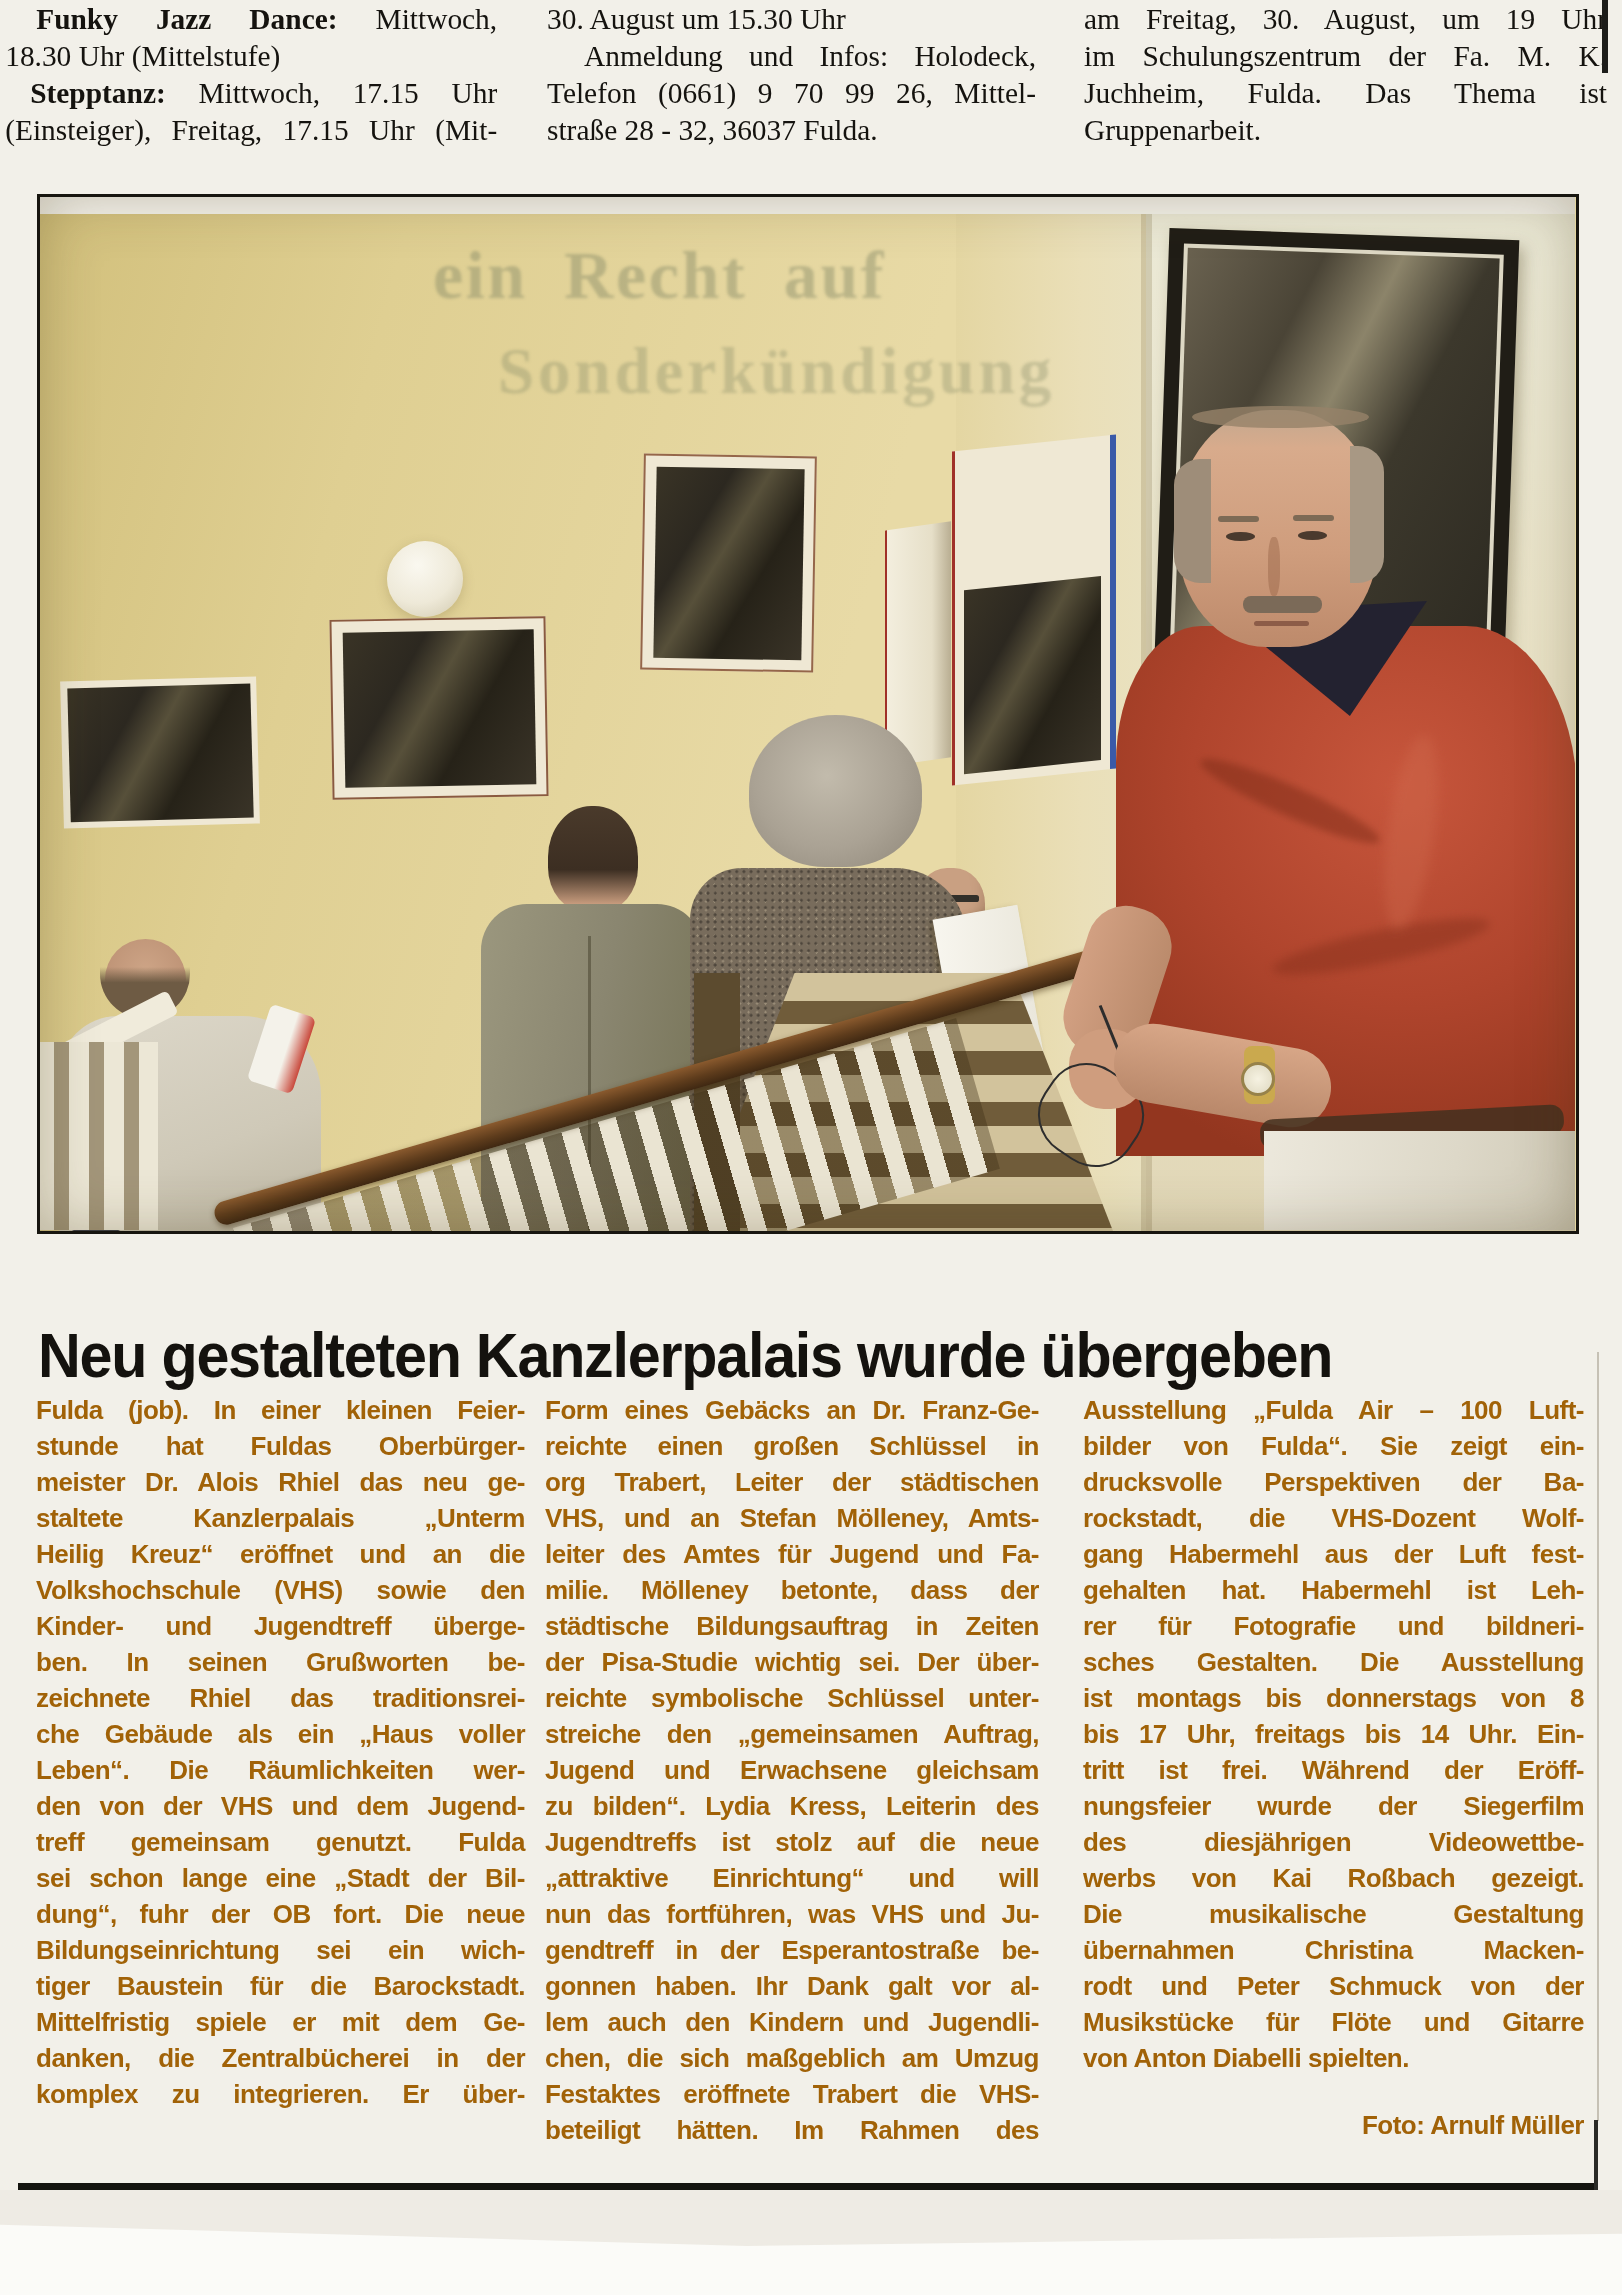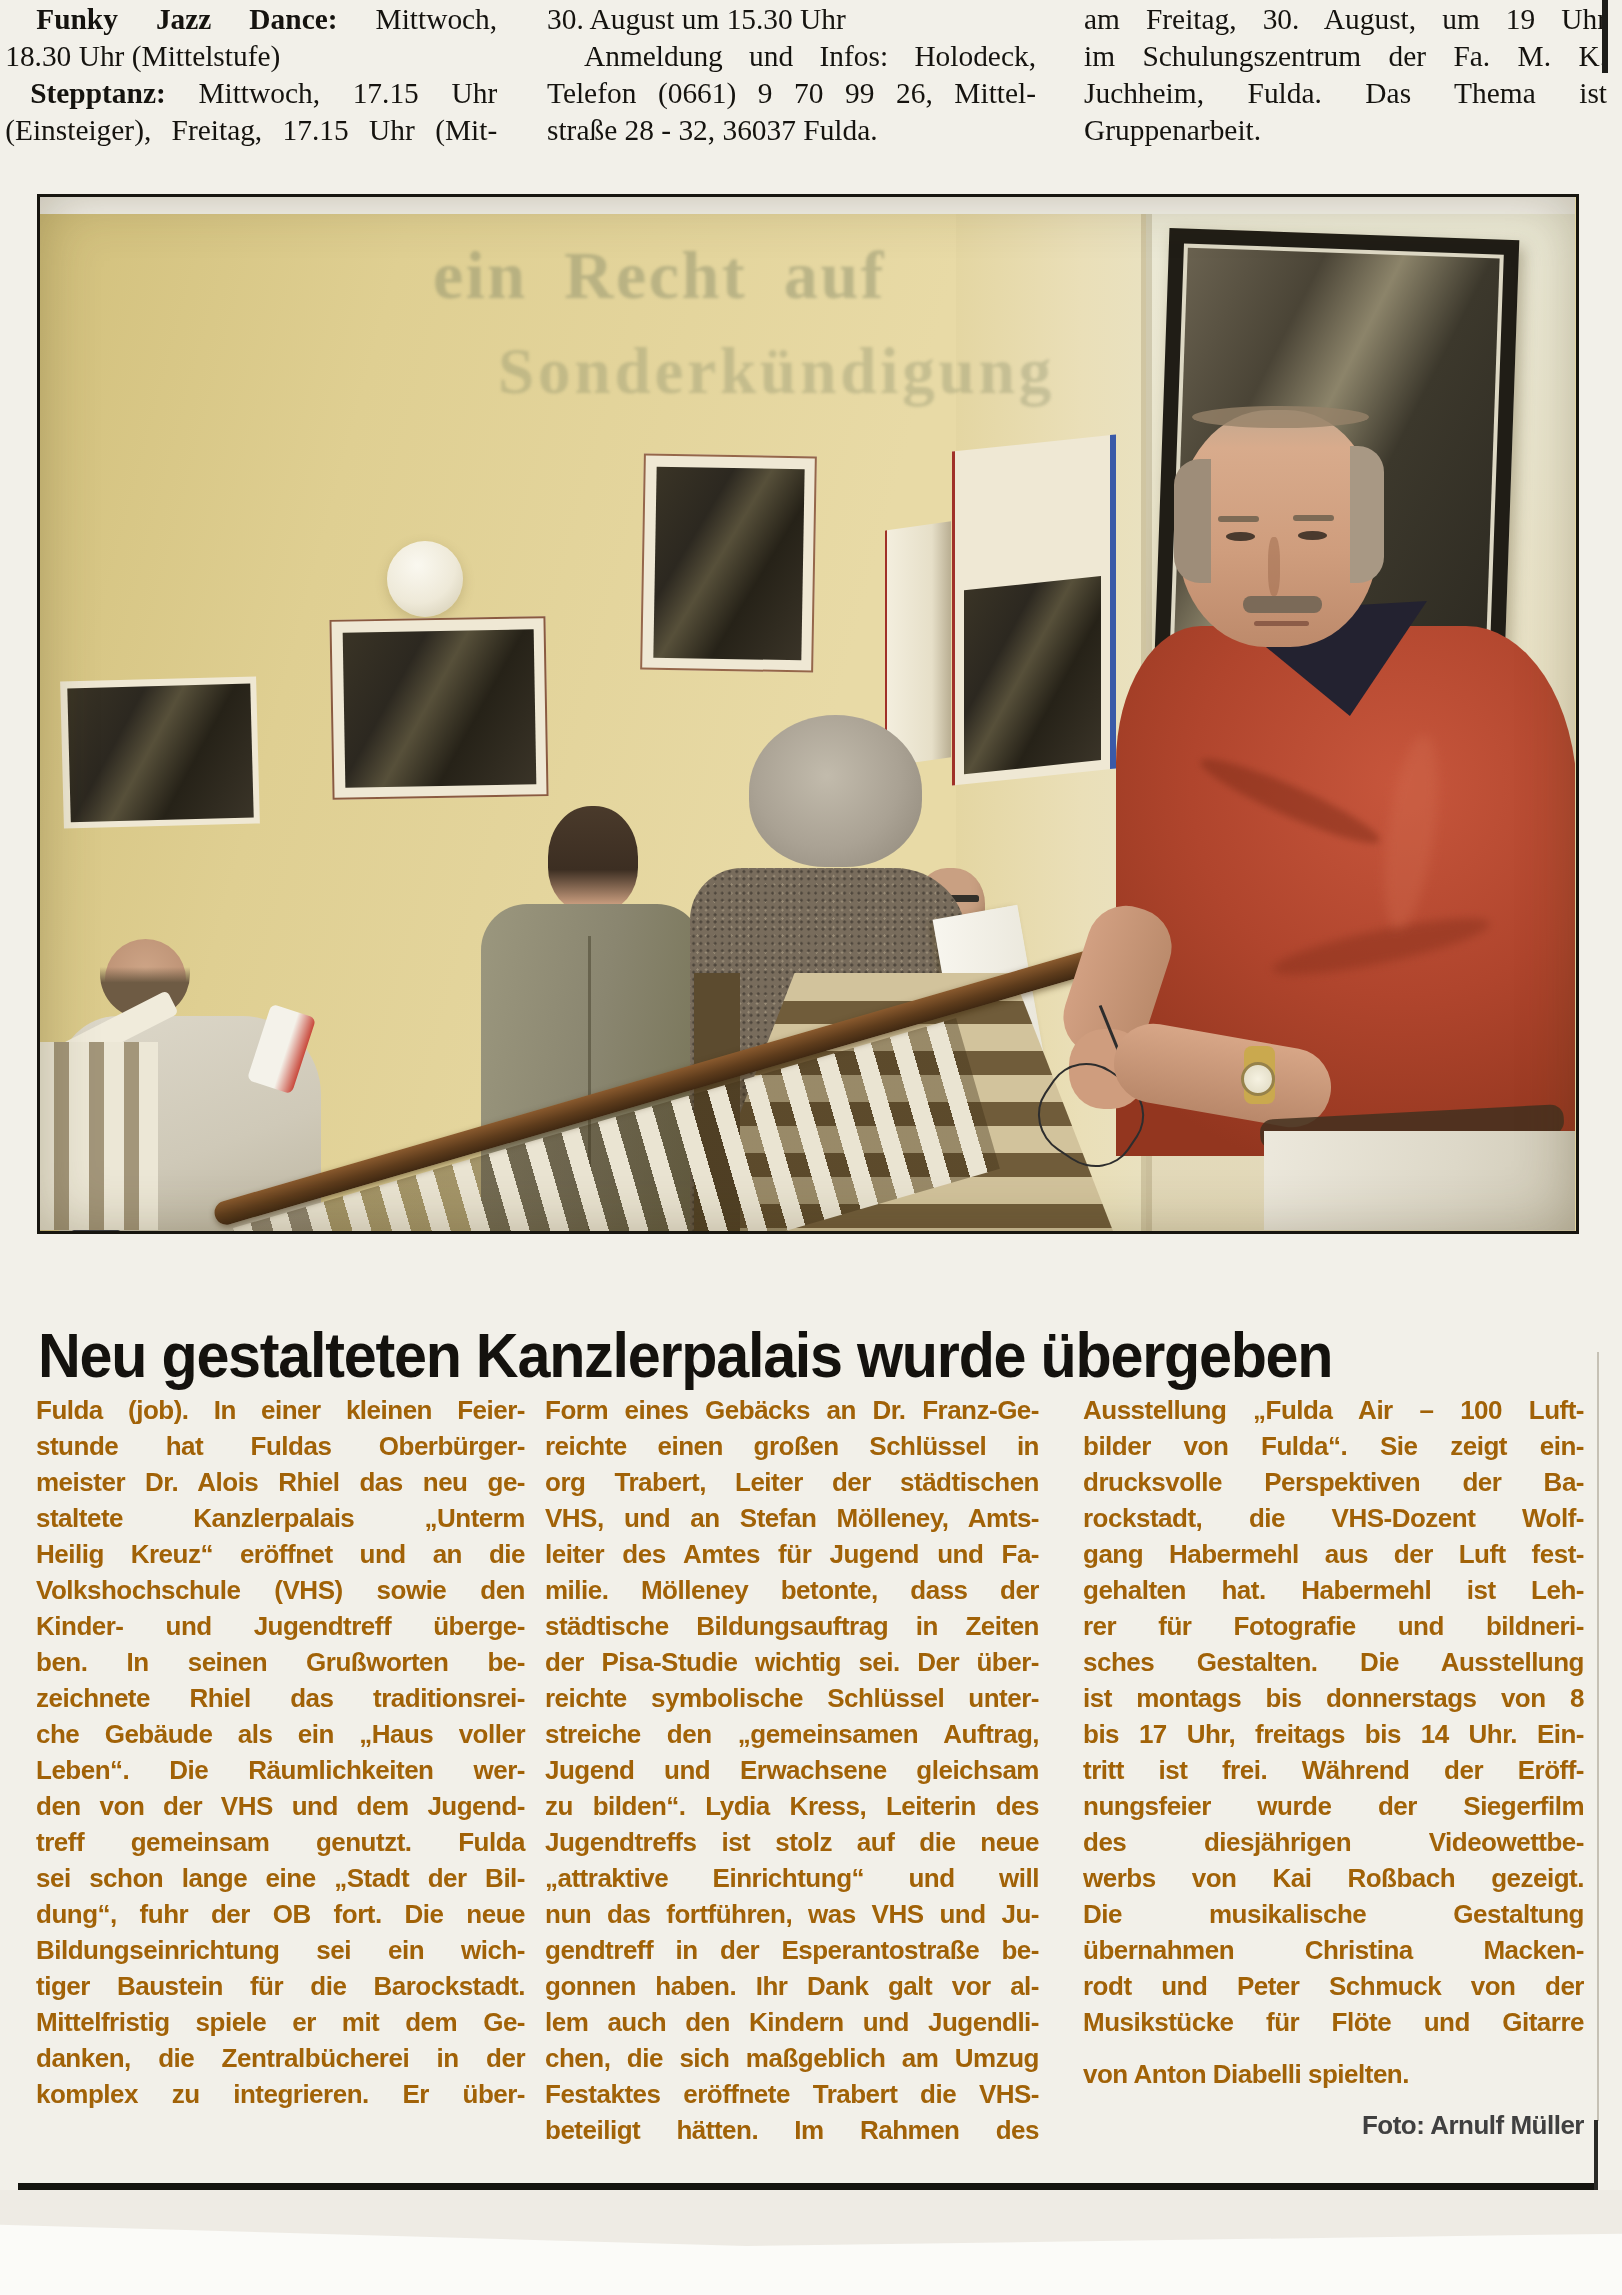--- a/index.html
+++ b/index.html
@@ -25,23 +25,23 @@
       linear-gradient(120deg,#3a3426 0%,#2c2820 30%,#57503a 45%,#262218 65%,#3a3428 100%);}
   .fold{position:absolute;border-radius:50%;}
   
   .headline{position:absolute;left:38px;top:1277px;font-family:"Liberation Sans",sans-serif;
             font-weight:bold;font-size:63px;letter-spacing:-1.3px;color:#14120e;
             transform:scaleX(.94);transform-origin:left top;white-space:nowrap;}
   .col{position:absolute;top:1392px;font-family:"Liberation Sans",sans-serif;
        font-weight:bold;font-size:26px;line-height:36px;letter-spacing:-0.5px;
        color:#a16207;overflow:visible;}
   .bl{text-align:justify;text-align-last:justify;white-space:nowrap;}
-  .bl-left{text-align-last:left;margin-top:16px;}
+  .bl-left{text-align-last:left;}
   .credit{position:absolute;font-family:"Liberation Sans",sans-serif;font-weight:bold;
-          font-size:26px;letter-spacing:-0.5px;color:#404040;text-align:right;}
+          font-size:26px;letter-spacing:-0.5px;color:#a16207;text-align:right;}
   .rule{position:absolute;background:#14140f;}
 </style>
 </head>
 <body>
 
 <div class="topcol" style="left:5.2px;width:492px;">
   <div class="tline ind48"><b>Funky Jazz Dance:</b><span> Mittwoch,</span></div>
   <div class="tline left">18.30 Uhr (Mittelstufe)</div>
   <div class="tline ind38"><b>Stepptanz:</b><span> Mittwoch, 17.15 Uhr</span></div>
   <div class="tline">(Einsteiger), Freitag, 17.15 Uhr (Mit-</div>

